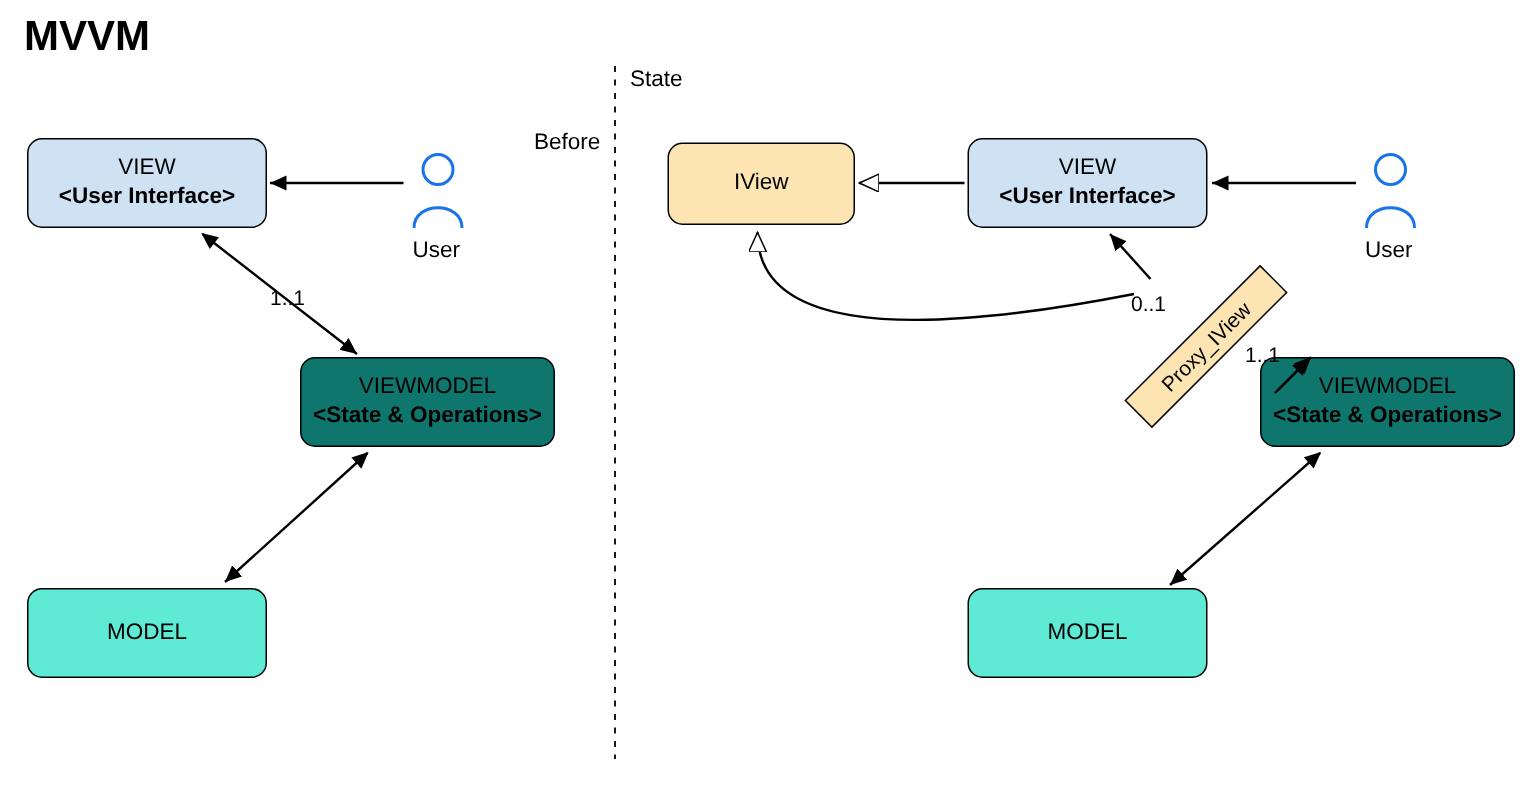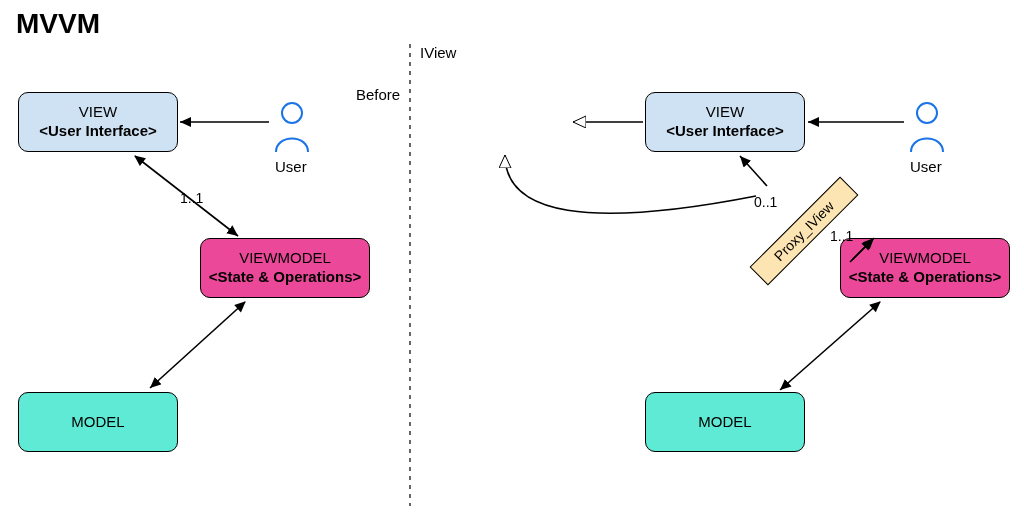--- a/index.html
+++ b/index.html
@@ -37,21 +37,21 @@
     align-items: center;
     justify-content: center;
     font-size: 15px;
     line-height: 1.25;
     text-align: center;
     padding: 4px;
   }
   .box .main { font-weight: 400; }
   .box .sub { font-weight: 700; }
   .view    { background: #cfe2f3; }
-  .vm      { background: #ec4899; }
+  .vm      { background: #0f766e; }
   .model   { background: #5eead4; }
   .iview   { background: #fce5b2; }
   .proxy {
     position: absolute;
     background: #fce5b2;
     border: 1px solid #000;
     font-size: 14px;
     text-align: center;
     box-sizing: border-box;
     padding: 4px 0;
@@ -77,40 +77,43 @@
   .user-actor { stroke: #1a73e8; stroke-width: 2; fill: none; }
 </style>
 </head>
 <body>
 
 <div class="canvas">
 
   <div class="title">MVVM</div>
 
   <div class="column-label" style="left:356px; top:44px;margin-top:42px;">Before</div>
-  <div class="column-label" style="left:420px; top:44px;">IView</div>
+  <div class="column-label" style="left:420px; top:44px;">State</div>
 
   <div class="box view" style="left:18px; top:92px; width:160px; height:60px;">
     <span class="main">VIEW</span>
     <span class="sub">&lt;User Interface&gt;</span>
   </div>
 
   <div class="box vm" style="left:200px; top:238px; width:170px; height:60px;">
     <span class="main">VIEWMODEL</span>
     <span class="sub">&lt;State &amp; Operations&gt;</span>
   </div>
 
   <div class="box model" style="left:18px; top:392px; width:160px; height:60px;">
     <span class="main">MODEL</span>
   </div>
 
   <div class="user-label" style="left:275px; top:158px;">User</div>
 
   <div class="edge-label" style="left:180px; top:190px;">1..1</div>
 
+  <div class="box iview" style="left:445px; top:95px; width:125px; height:55px;">
+    <span class="main">IView</span>
+  </div>
 
   <div class="box view" style="left:645px; top:92px; width:160px; height:60px;">
     <span class="main">VIEW</span>
     <span class="sub">&lt;User Interface&gt;</span>
   </div>
 
   <div class="proxy" style="left:740px; top:218px; width:128px; height:26px; transform: rotate(-45deg);">
     <span>Proxy_IView</span>
   </div>
 

